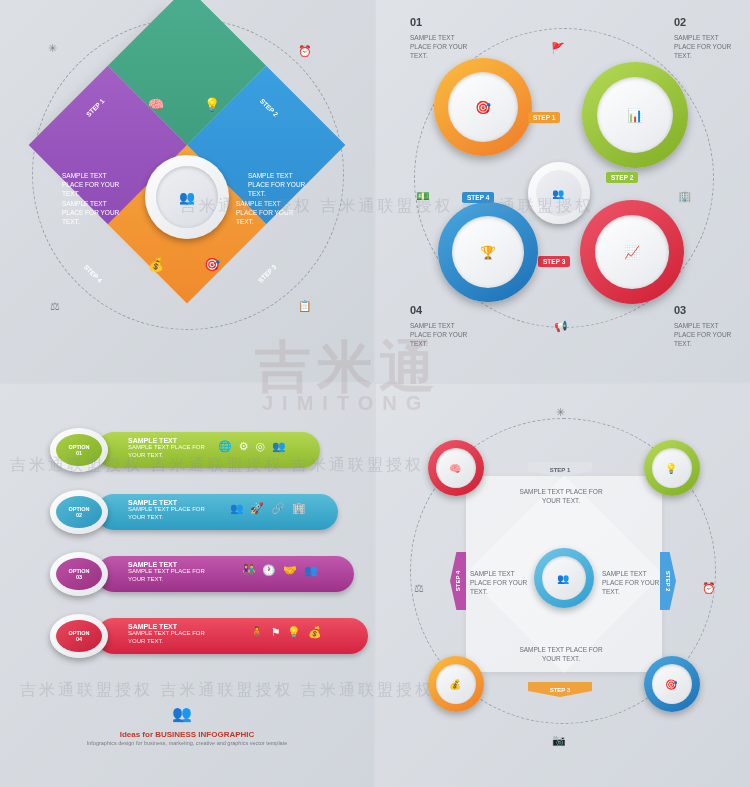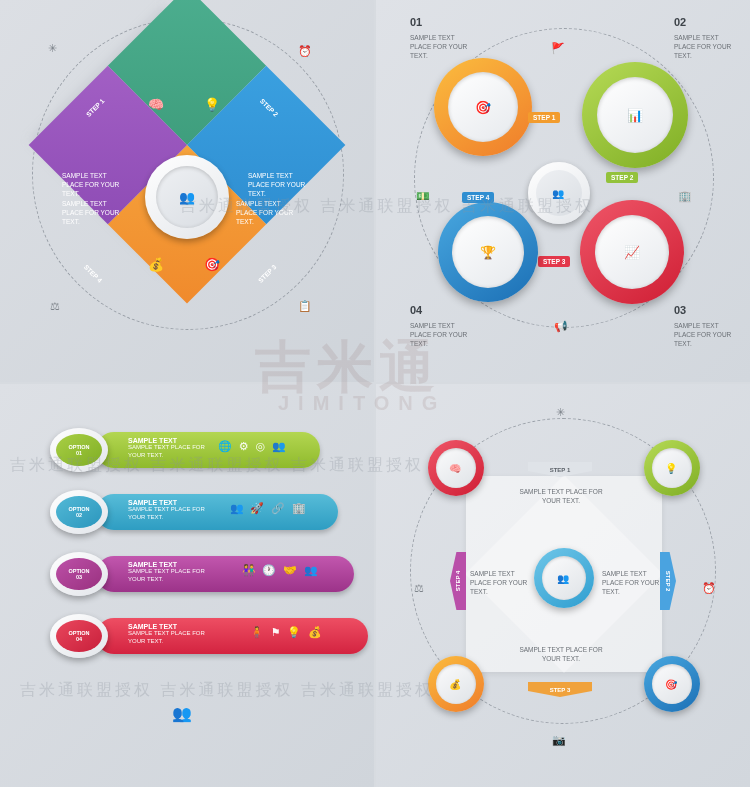--- a/index.html
+++ b/index.html
@@ -73,21 +73,21 @@
 
   .footer-title { position:absolute; text-align:center; width:260px; left:57px; }
   .footer-title .t { font-size:8px; font-weight:bold; color:#c0392b; }
   .footer-title .s { font-size:5.5px; color:#777c83; margin-top:1px; }
 
   
   .arrowtag { position:absolute; font-size:6px; font-weight:bold; color:#fff; }
 
   .wm { position:absolute; color:rgba(150,120,120,.18); font-weight:bold; pointer-events:none; }
   #wm1 { left:255px; top:330px; font-size:56px; letter-spacing:6px; }
-  #wm2 { left:278px; top:392px; font-size:20px; letter-spacing:9px; }
+  #wm2 { left:262px; top:392px; font-size:20px; letter-spacing:9px; }
   .wmrow { position:absolute; font-size:16px; color:rgba(140,145,155,.30); letter-spacing:3px; white-space:nowrap; }
 </style>
 </head>
 <body>
 
 <div class="board">
 
   <div class="panel" id="panel-tl">
 
     <div class="dash-ring" style="left:32px;top:18px;width:312px;height:312px;"></div>
@@ -265,20 +265,24 @@
       </div>
       <div class="knob">
         <div class="ring2" style="background:linear-gradient(145deg,#e9475d,#c81f3b);">
           <span>OPTION</span>
           <span>04</span>
         </div>
       </div>
     </div>
 
     <div class="deco" style="left:172px;top:320px;font-size:16px;">👥</div>
+    <div class="footer-title" style="top:346px;">
+      <div class="t">Ideas for BUSINESS INFOGRAPHIC</div>
+      <div class="s">Infographics design for business, marketing, creative and graphics vector template</div>
+    </div>
   </div>
 
   <div class="panel" id="panel-br">
     <div class="dash-ring" style="left:34px;top:34px;width:306px;height:306px;"></div>
 
     <div class="deco" style="left:180px;top:22px;">✳</div>
     <div class="deco" style="left:326px;top:198px;">⏰</div>
     <div class="deco" style="left:38px;top:198px;">⚖</div>
     <div class="deco" style="left:176px;top:350px;">📷</div>
 

